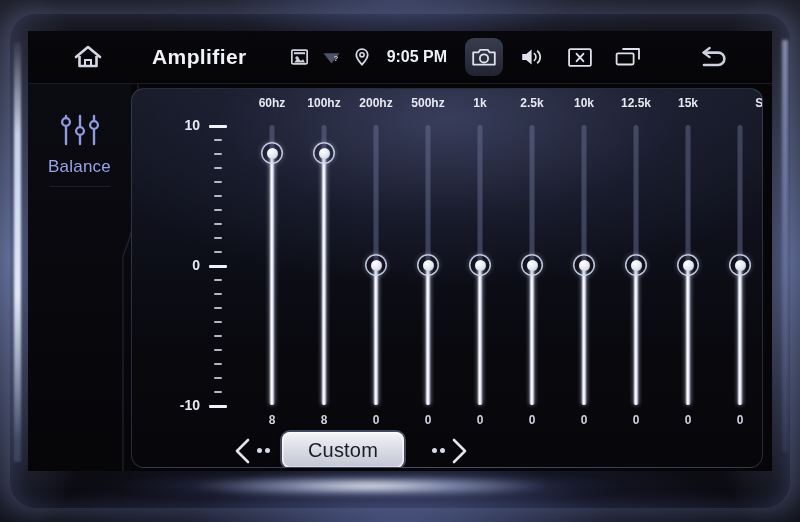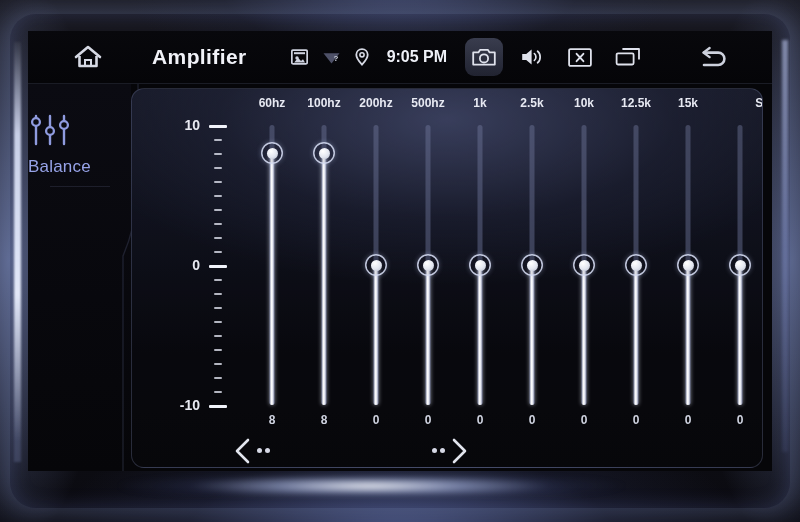--- a/index.html
+++ b/index.html
@@ -141,21 +141,21 @@
     position: absolute;
     left: 94px; top: 53px;
     width: 46px; height: 387px;
     pointer-events: none;
   }
   .rail-item {
     position: absolute;
     left: 0; width: 103px;
     display: flex;
     flex-direction: column;
-    align-items: flex-start;
+    align-items: center;
   }
   #rail-balance { top: 30px; }
   #rail-fader   { top: 112px; }
   .rail-label {
     margin-top: 7px;
     font-size: 17px;
     letter-spacing: 0.2px;
   }
   .rail-label.sel { color: #97a3e8; }
   .rail-label.unsel { color: #eceef5; }
@@ -555,20 +555,23 @@
       <div class="arrow-grp" id="prev-grp">
         <svg width="22" height="26" viewBox="0 0 22 26">
           <path d="M16 2 L5 13 L16 24" fill="none" stroke="#e2e5ee" stroke-width="2.6" stroke-linecap="round" stroke-linejoin="round"></path>
         </svg>
         <span class="dots">
           <span class="dot"></span>
           <span class="dot"></span>
         </span>
       </div>
 
+      <div id="preset-btn">
+        <span id="preset-label">Custom</span>
+      </div>
 
       <div class="arrow-grp" id="next-grp">
         <span class="dots">
           <span class="dot"></span>
           <span class="dot"></span>
         </span>
         <svg width="22" height="26" viewBox="0 0 22 26">
           <path d="M6 2 L17 13 L6 24" fill="none" stroke="#e2e5ee" stroke-width="2.6" stroke-linecap="round" stroke-linejoin="round"></path>
         </svg>
       </div>

